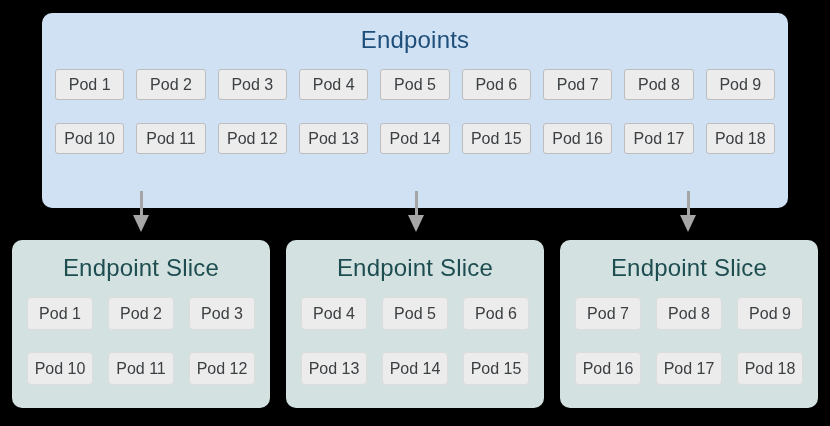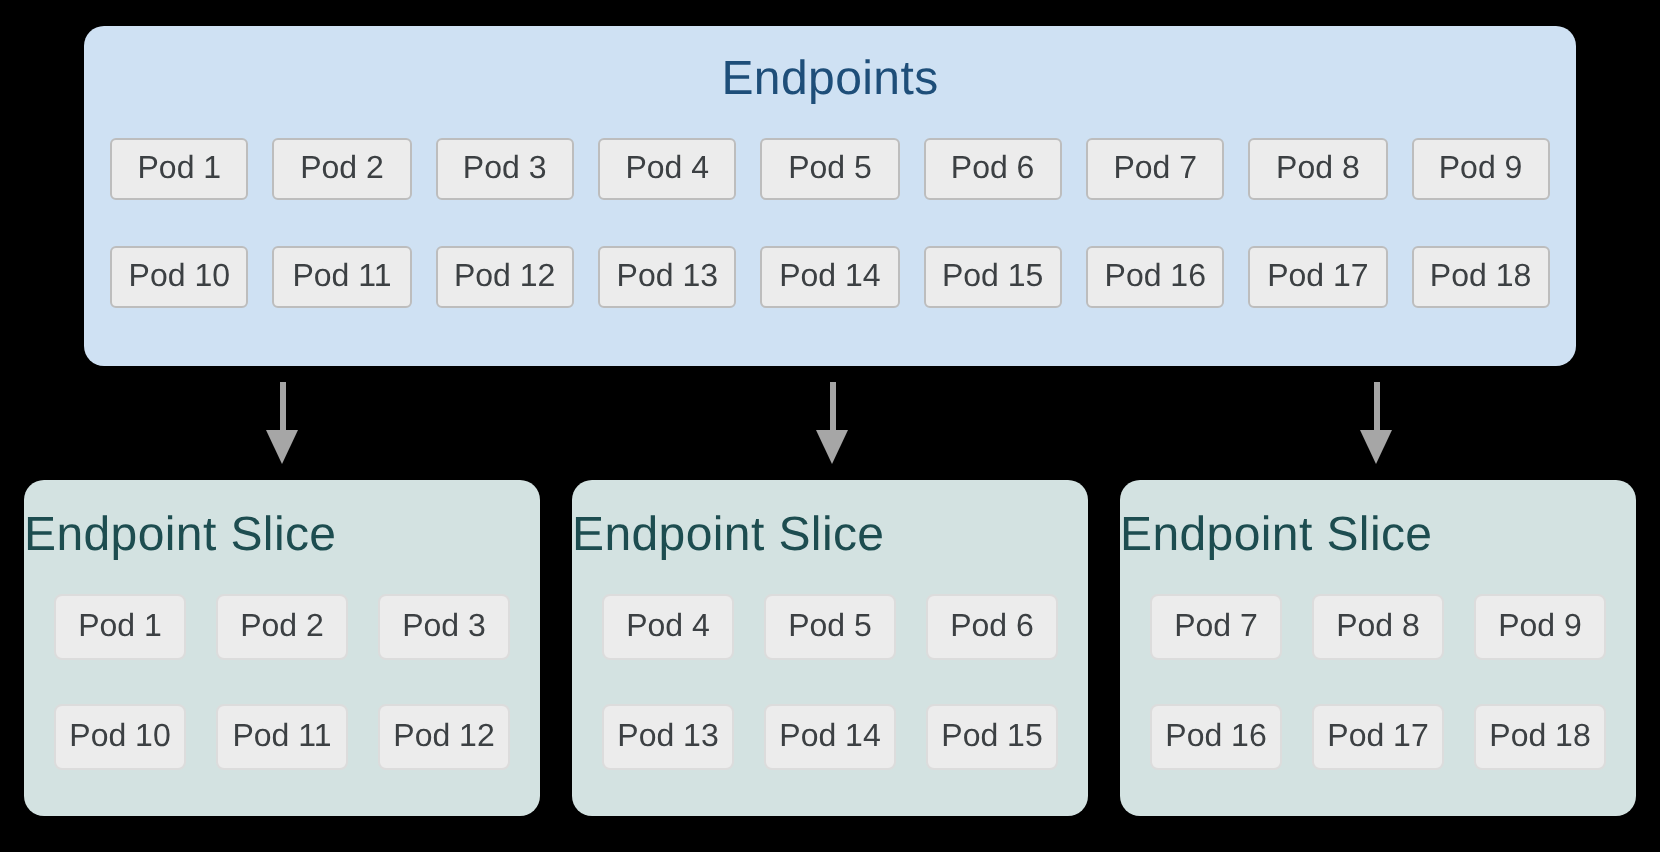--- a/index.html
+++ b/index.html
@@ -3,21 +3,21 @@
 <meta charset="utf-8">
 <style>
   html,body{margin:0;padding:0;}
   body{
     width:830px;height:426px;position:relative;overflow:hidden;
     background:var(--background,#000);
     font-family:"Liberation Sans", sans-serif;
   }
   .box{position:absolute;border-radius:10px;}
   .endpoints{
-    left:42px;top:13px;width:746px;height:170px;
+    left:42px;top:13px;width:746px;height:195px;
     background:var(--endpoints-fill,#cfe1f3);
   }
   .ep-title{
     margin:0;position:absolute;top:13px;left:0;right:0;text-align:center;
     font-size:24px;font-weight:400;color:var(--endpoints-title,#1e4e79);
     letter-spacing:.2px;
   }
   .pod-row{position:absolute;display:flex;}
   .endpoints .pod-row{left:13px;right:13px;gap:12px;}
   .endpoints .row-1{top:56px}
@@ -41,21 +41,21 @@
     border-left:8px solid transparent;border-right:8px solid transparent;
     border-top:17px solid var(--arrow,#a6a6a6);
   }
   .arrow-1{left:133px}.arrow-2{left:408px}.arrow-3{left:680px}
   .slice{
     top:240px;width:258px;height:168px;
     background:var(--slice-fill,#d3e2e1);
   }
   .slice-1{left:12px}.slice-2{left:286px}.slice-3{left:560px}
   .slice-title{
-    margin:0;position:absolute;top:14px;left:0;right:0;
+    margin:0;position:absolute;top:14px;left:0;right:0;text-align:center;
     font-size:24px;font-weight:400;color:var(--slice-title,#1d4d50);
     letter-spacing:.2px;
   }
   .slice .pod-row{left:15px;right:15px;gap:15px;}
   .slice .row-1{top:57px}
   .slice .row-2{top:112px}
   .slice .pod{
     height:33px;border-radius:4px;
     border-color:var(--pod-border-light,#dcdcdc);
   }

